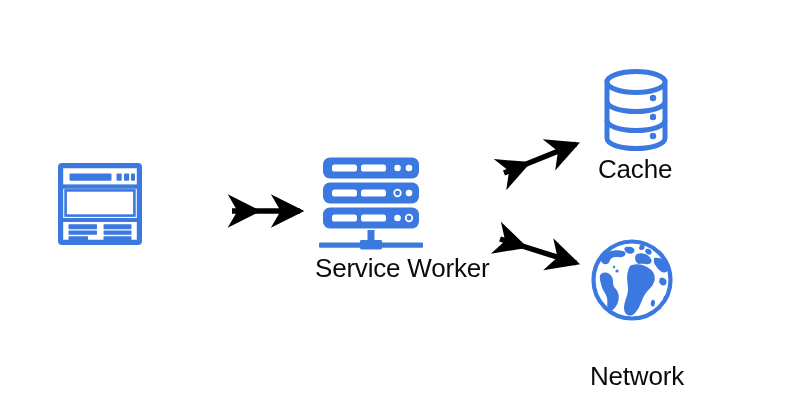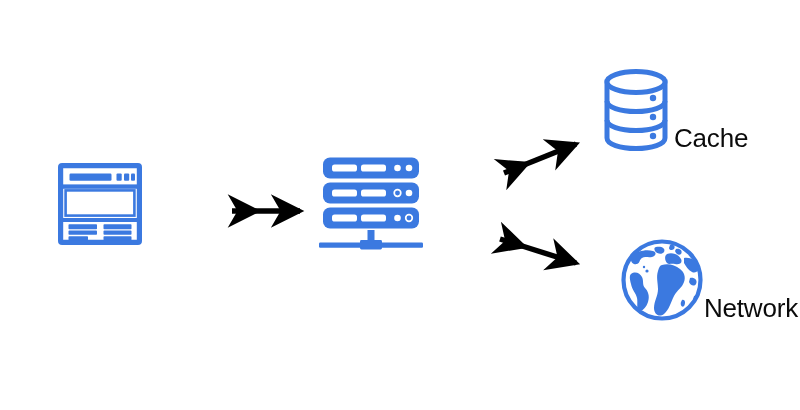--- a/index.html
+++ b/index.html
@@ -13,42 +13,42 @@
   #diagram-canvas {
     position: relative;
     width: 800px;
     height: 410px;
     background: #ffffff;
     overflow: hidden;
   }
   .node {
     position: absolute;
     display: flex;
-    flex-direction: row;
-    align-items: flex-end;
+    flex-direction: column;
+    align-items: flex-start;
   }
   .node-icon {
     display: block;
     line-height: 0;
   }
   .node-label {
     font-family: "Liberation Sans", sans-serif;
     font-size: 26px;
     font-weight: 400;
     color: #0b0b0b;
     letter-spacing: -0.2px;
     line-height: 1.05;
     white-space: nowrap;
     margin-top: 4px;
   }
   
   #node-application { left: 58px;  top: 163px; width: 164px; }
   #node-service-worker { left: 315px; top: 155px; width: 196px; }
   #node-cache { left: 598px; top: 68px;  width: 132px; }
-  #node-network { left: 620px; top: 238px; width: 148px; }
+  #node-network { left: 590px; top: 238px; width: 148px; gap: 37px; }
 
   .arrow-layer {
     position: absolute;
     left: 0;
     top: 0;
     width: 800px;
     height: 410px;
     pointer-events: none;
   }
 </style>
@@ -129,20 +129,21 @@
 
         <rect x="52.5" y="75" width="7" height="13" fill="#3b79e0"></rect>
 
         <rect x="45" y="85" width="22" height="9.5" rx="1.4" fill="#3b79e0"></rect>
 
         <rect x="4" y="87.5" width="43" height="5.2" rx="1.2" fill="#3b79e0"></rect>
 
         <rect x="65" y="87.5" width="43" height="5.2" rx="1.2" fill="#3b79e0"></rect>
       </svg>
     </span>
+    <span class="node-label">Service Worker</span>
   </div>
 
   <div class="node" id="node-cache">
     <span class="node-icon">
       <svg width="76" height="84" viewBox="0 0 76 84">
 
         <path d="M9,14 L9,70 C9,76.2 22,80.5 38,80.5 C54,80.5 67,76.2 67,70 L67,14 Z" fill="#ffffff" stroke="#3b79e0" stroke-width="5"></path>
 
         <ellipse cx="38" cy="14" rx="29" ry="10.5" fill="#ffffff" stroke="#3b79e0" stroke-width="5"></ellipse>
 

